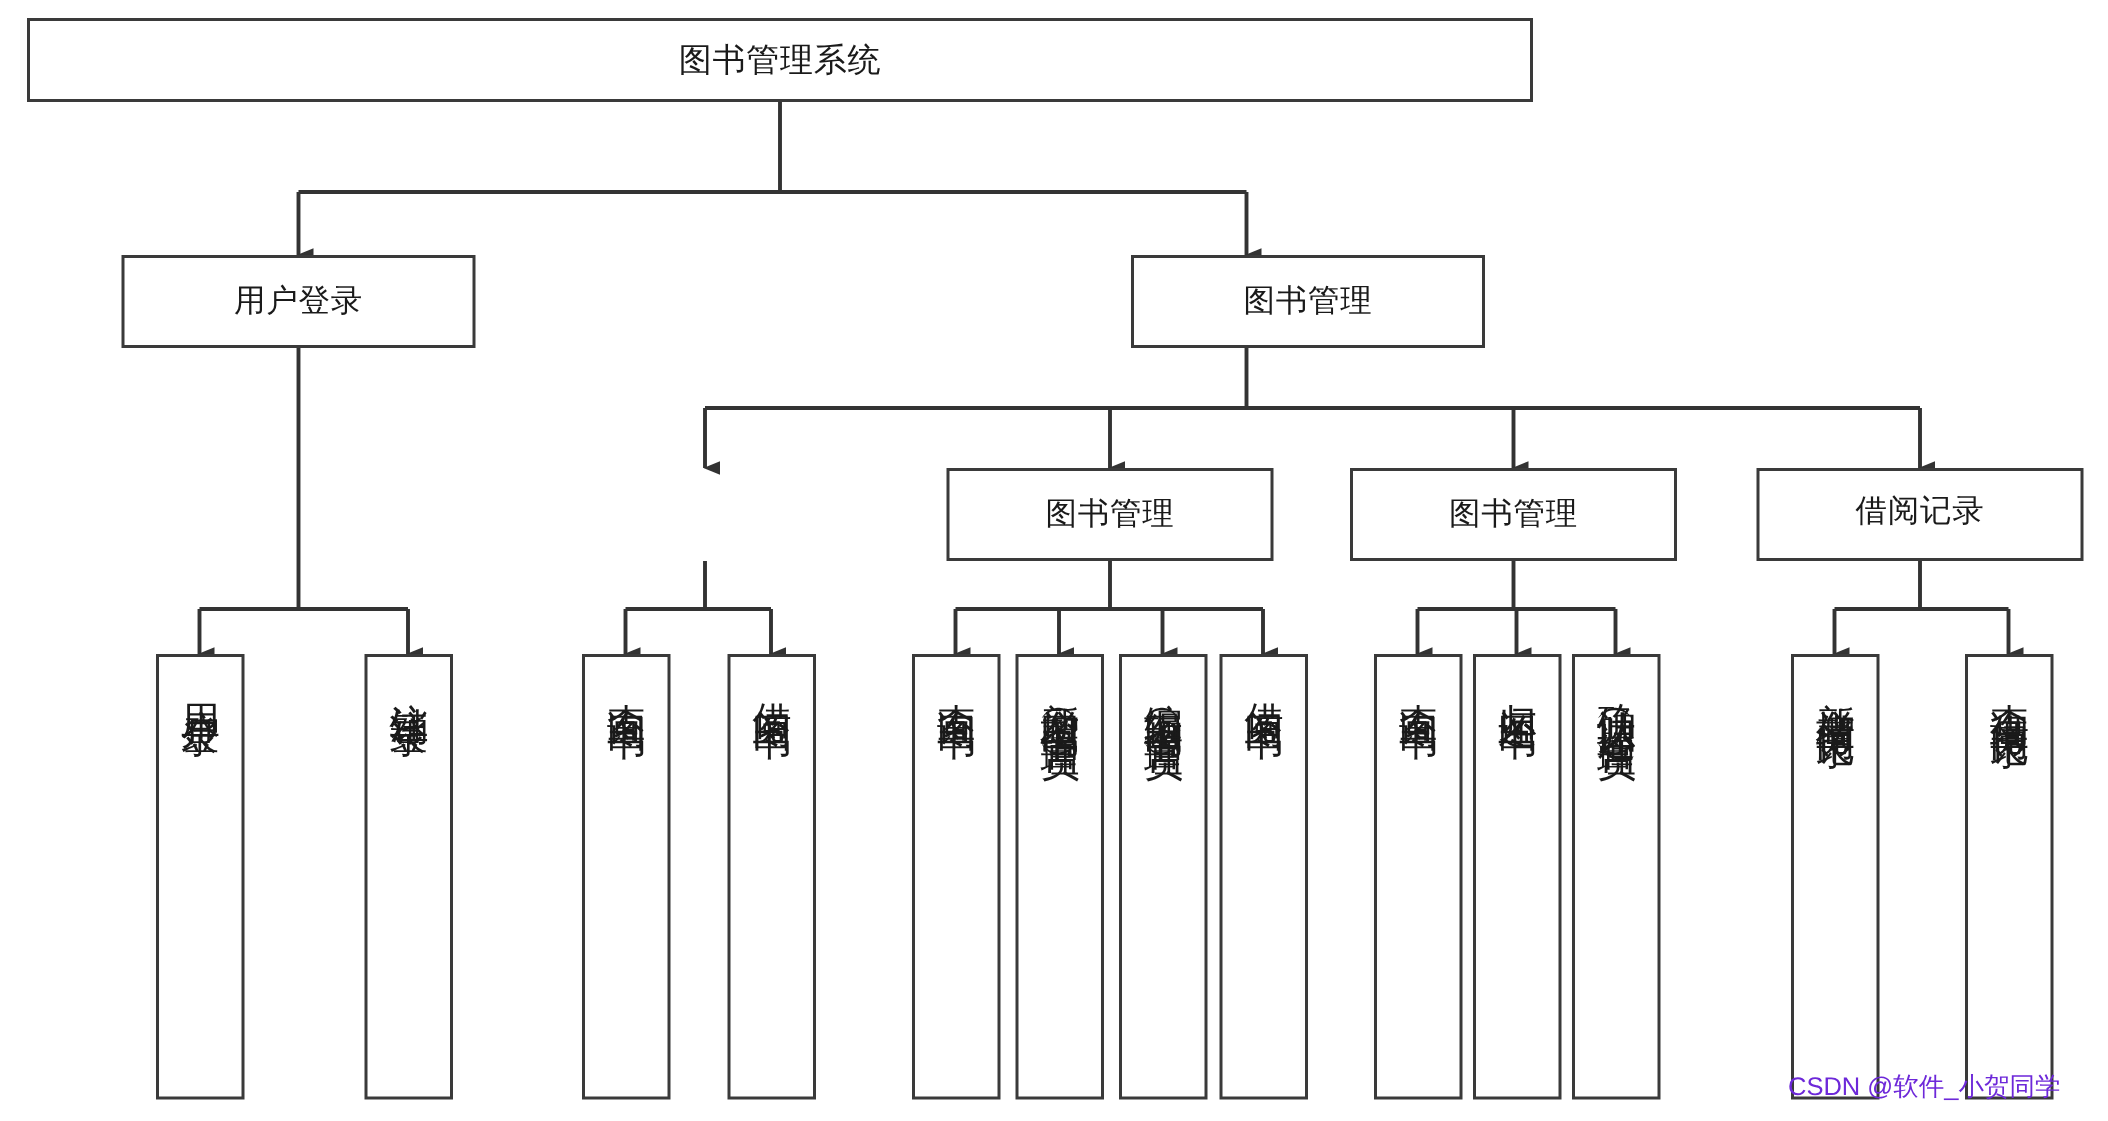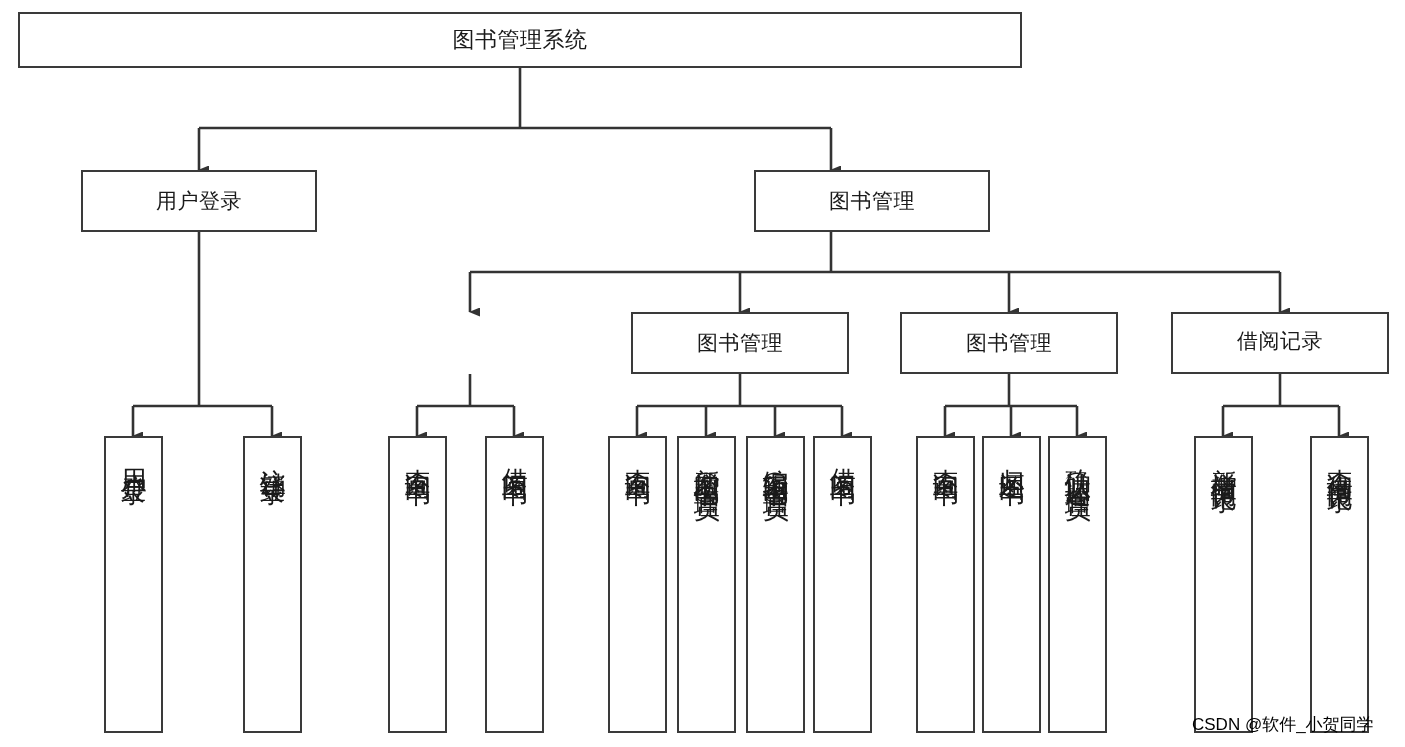--- a/index.html
+++ b/index.html
@@ -54,21 +54,21 @@
     text-orientation:upright;
     font-size:26px;
     line-height:1.05;
     letter-spacing:4px;
     white-space:nowrap;
   }
   #watermark{
     position:absolute;
     left:1192px;top:713px;
     font-size:17px;
-    color:#000000;
+    color:#6d28d9;
     white-space:nowrap;
     z-index:5;
     font-family:"Liberation Sans","DejaVu Sans",sans-serif;
   }
 </style>
 </head>
 <body>
 
 <div id="diagram">
 

